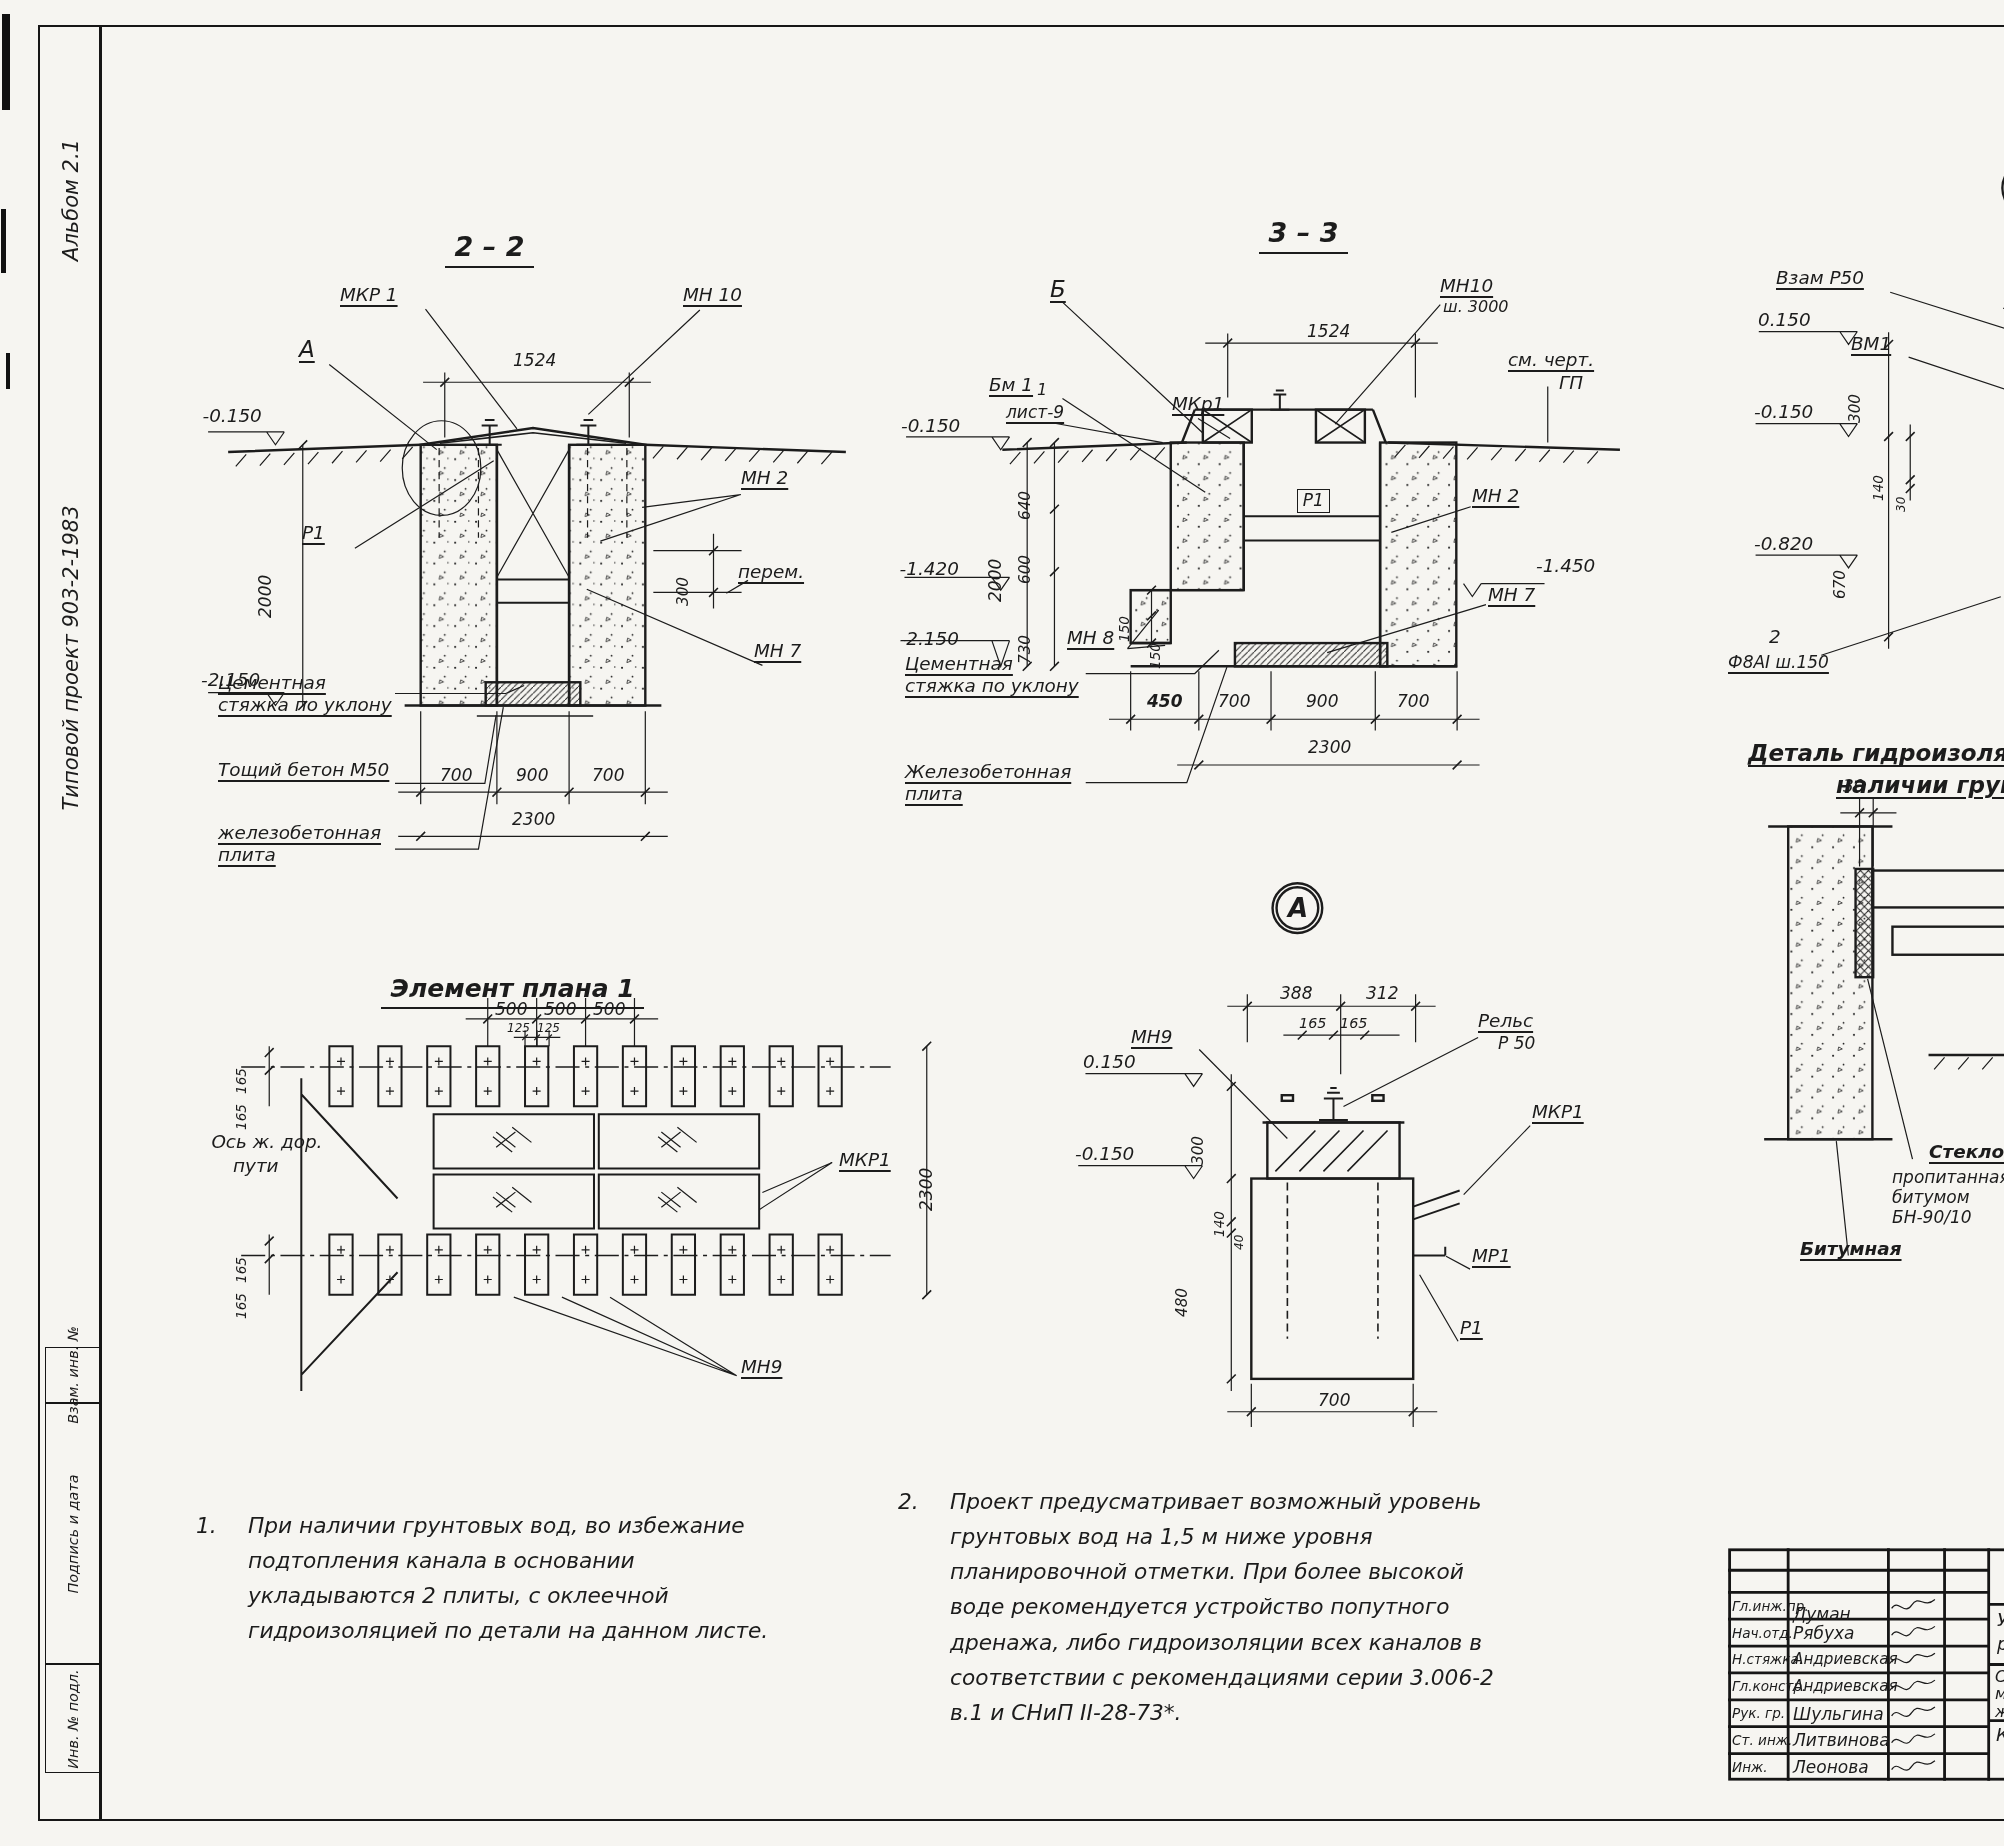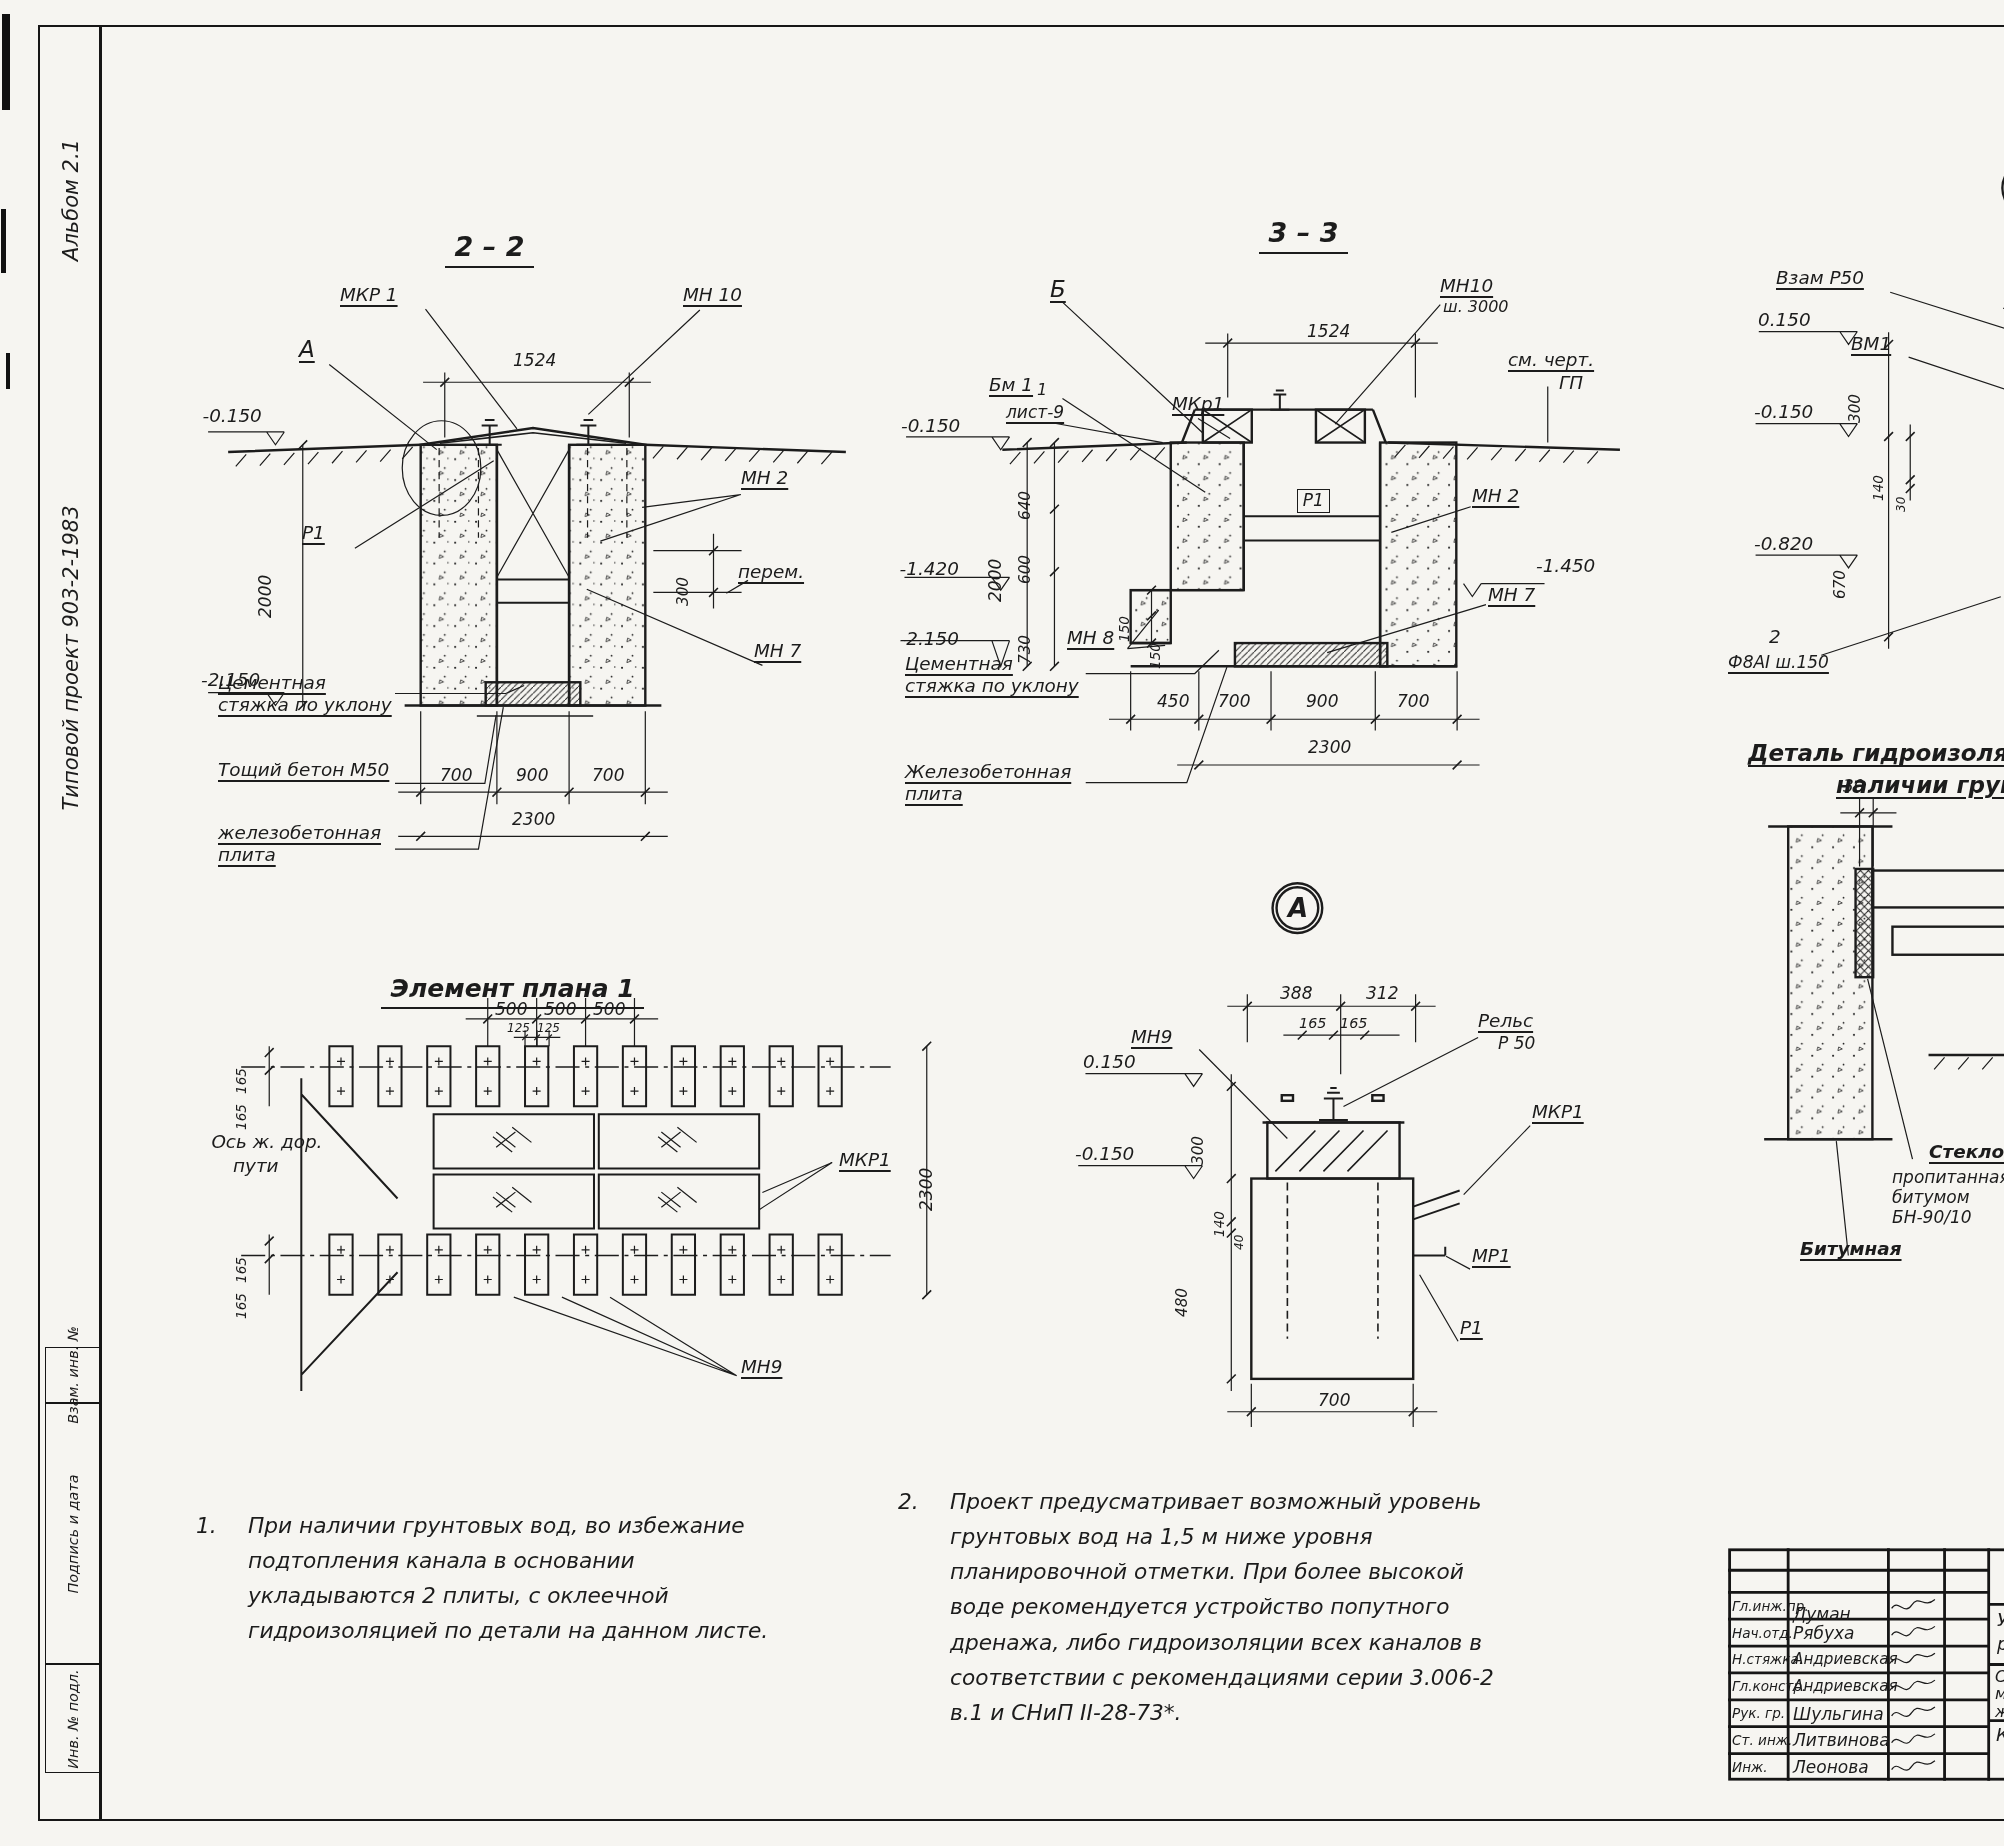--- a/index.html
+++ b/index.html
@@ -184,21 +184,21 @@
     <div class="lbl ul" style="left:185px;top:418px;">МН 8</div>
     <div class="lbl boxed" style="left:415px;top:280px;font-size:17px;">Р1</div>
     <div class="lbl" style="left:17.6px;top:349px;font-style:italic;">-1.420</div>
     <div class="lbl" style="left:17.6px;top:419px;">-2.150</div>
     <div class="dim rot" style="left:123px;top:373px;">2000</div>
     <div class="dim rot" style="left:152px;top:293px;font-size:15.2px;">640</div>
     <div class="dim rot" style="left:152px;top:357px;font-size:15.2px;">600</div>
     <div class="dim rot" style="left:152px;top:437px;font-size:15.2px;">730</div>
     <div class="dim rot" style="left:250px;top:417px;font-size:13.6px;">150</div>
     <div class="dim rot" style="left:281px;top:444px;font-size:13.6px;">150</div>
-    <div class="dim" style="left:275px;top:482px;">450</div>
+    <div class="dim" style="left:265px;top:482px;font-weight:bold;">450</div>
     <div class="dim" style="left:336px;top:482px;">700</div>
     <div class="dim" style="left:424px;top:482px;">900</div>
     <div class="dim" style="left:515px;top:482px;">700</div>
     <div class="dim" style="left:426px;top:528px;">2300</div>
     <div class="lbl wrap ul" style="left:23px;top:444px;width:180px;">Цементная стяжка по уклону</div>
     <div class="lbl wrap ul" style="left:23px;top:552px;width:180px;">Железобетонная плита</div>
   </section>
 
   <section class="region" style="left:1720px;top:132px;width:818px;height:601px;">
     <svg class="g" width="818" height="601" viewBox="0 0 2040 1500">

